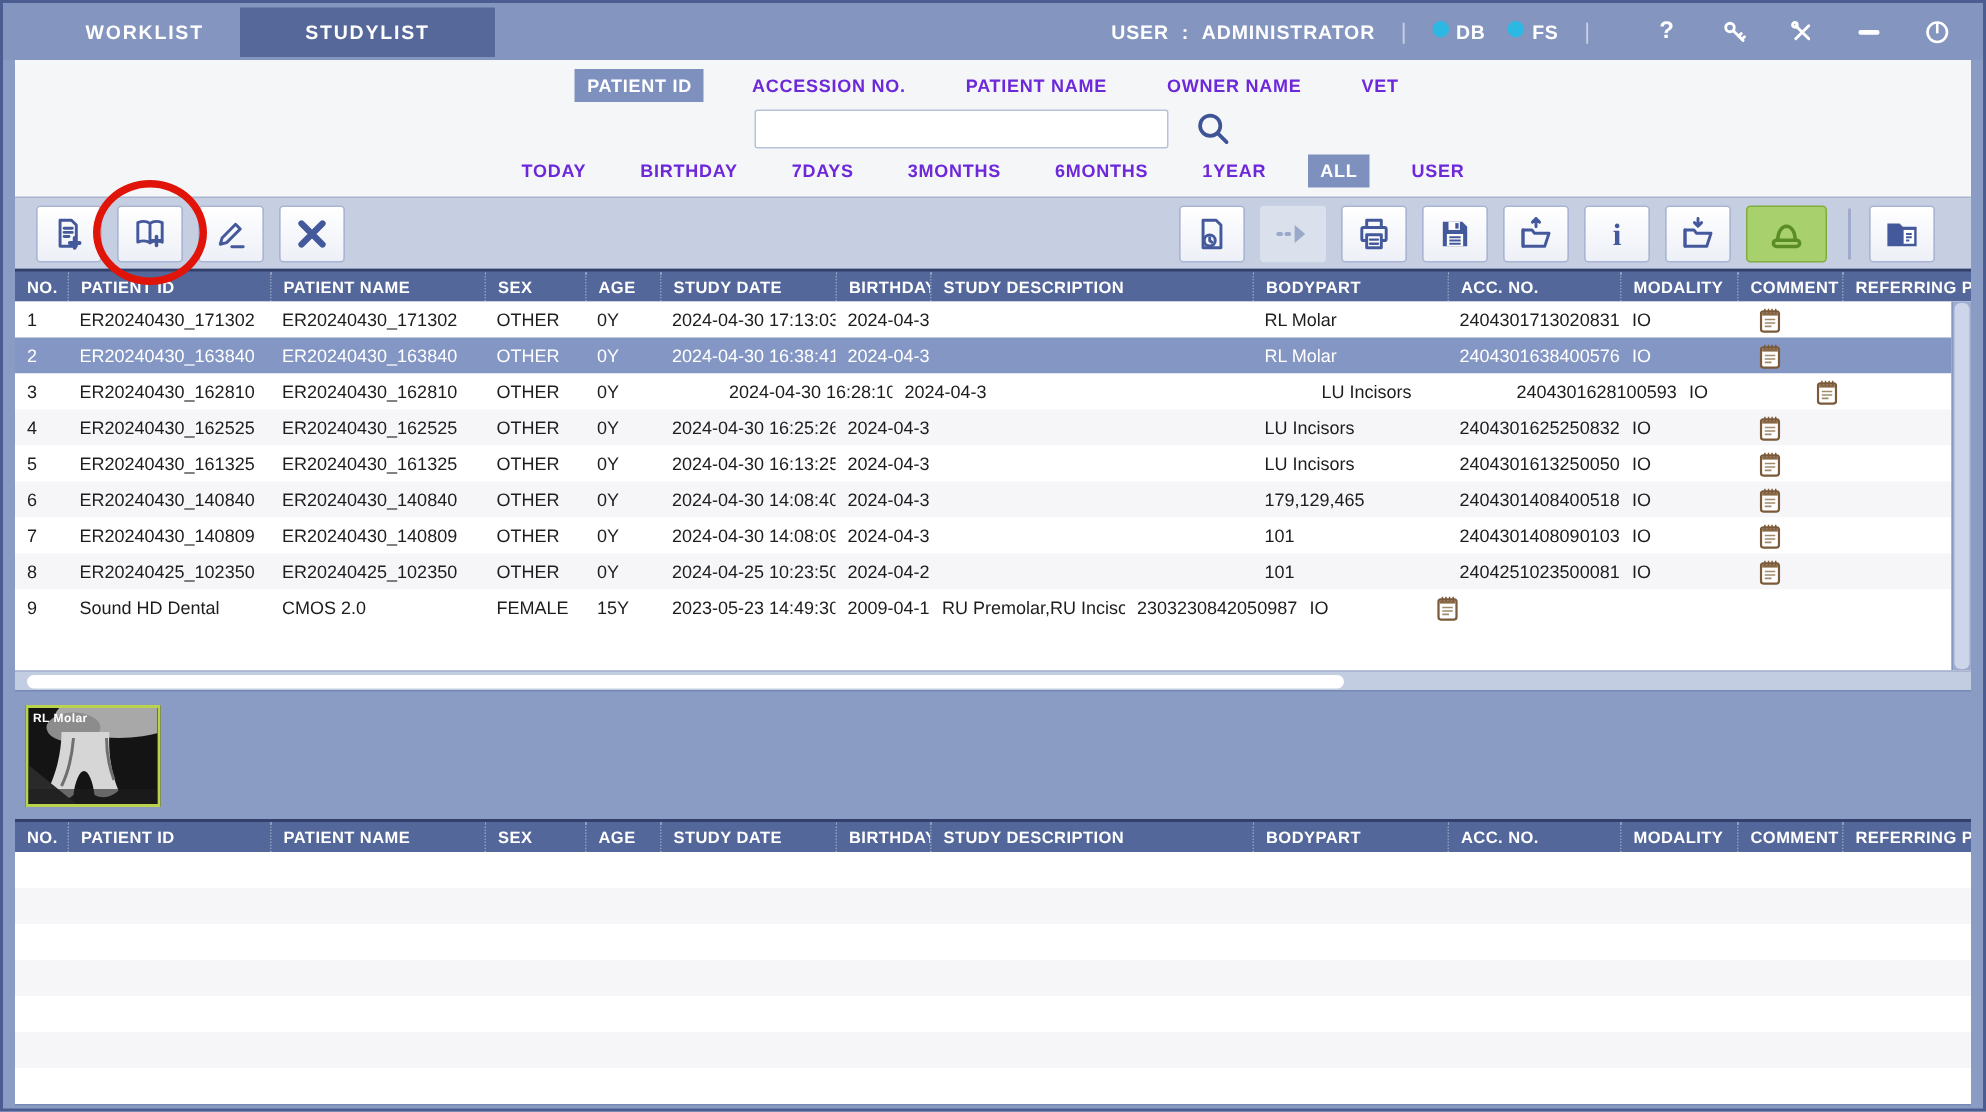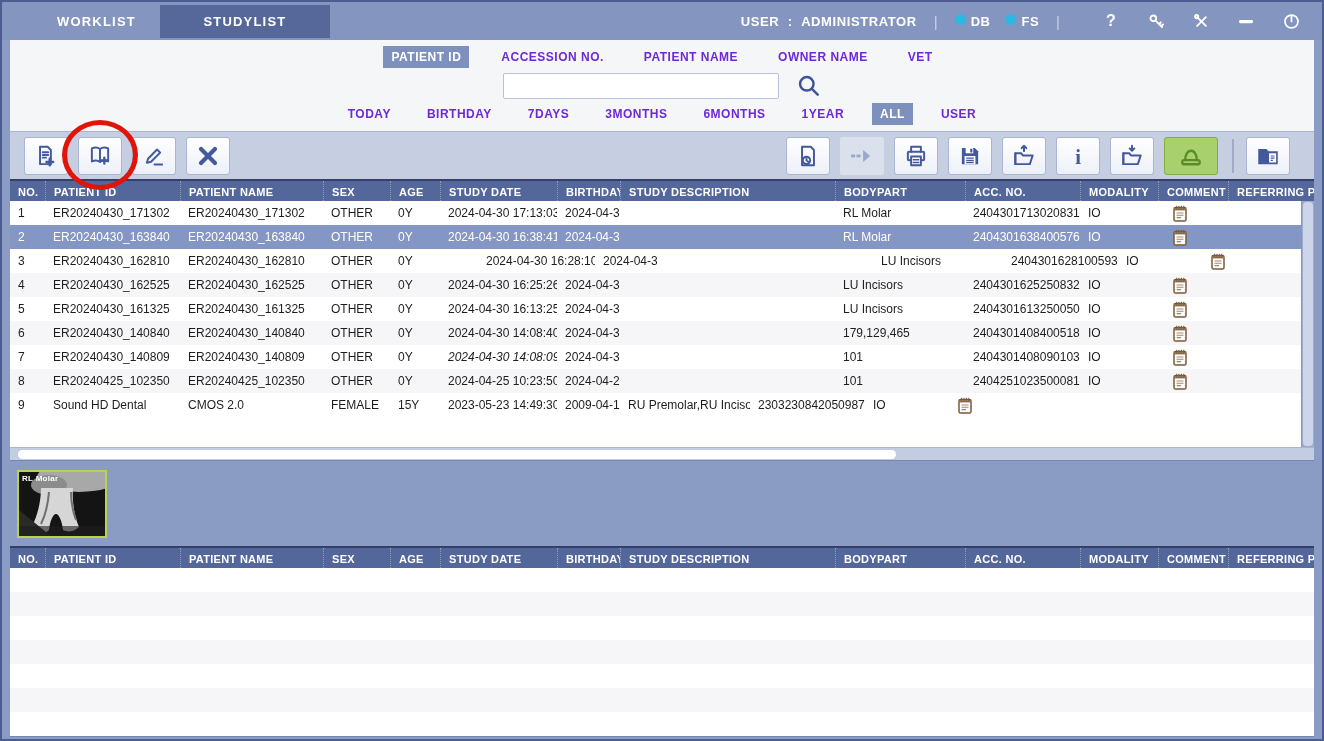--- a/index.html
+++ b/index.html
@@ -408,21 +408,21 @@
             </span>
           </div>
           <div class="td" style="flex: 1 1 auto;"></div>
         </div>
         <div class="tr">
           <div class="td" style="flex: 0 0 35px;">7</div>
           <div class="td" style="flex: 0 0 135px;">ER20240430_140809</div>
           <div class="td" style="flex: 0 0 143px;">ER20240430_140809</div>
           <div class="td" style="flex: 0 0 67px;">OTHER</div>
           <div class="td" style="flex: 0 0 50px;">0Y</div>
-          <div class="td" style="flex: 0 0 117px; font-style: italic;">2024-04-30 14:08:09</div>
+          <div class="td" style="flex: 0 0 117px;">2024-04-30 14:08:09</div>
           <div class="td" style="flex: 0 0 63px;">2024-04-30</div>
           <div class="td" style="flex: 0 0 215px;"></div>
           <div class="td" style="flex: 0 0 130px;">101</div>
           <div class="td" style="flex: 0 0 115px;">2404301408090103</div>
           <div class="td" style="flex: 0 0 78px;">IO</div>
           <div class="td ccell" style="flex: 0 0 70px;">
             <span style="display: flex;">
               <svg width="14" height="17" viewBox="0 0 14 17">
                 <rect x="1" y="2.6" width="12" height="13.4" rx="1.6" fill="#fff" stroke="#7a5a3a" stroke-width="1.5"></rect>
                 <rect x="1.8" y="3.2" width="10.4" height="2.2" fill="#8a6a46"></rect>

